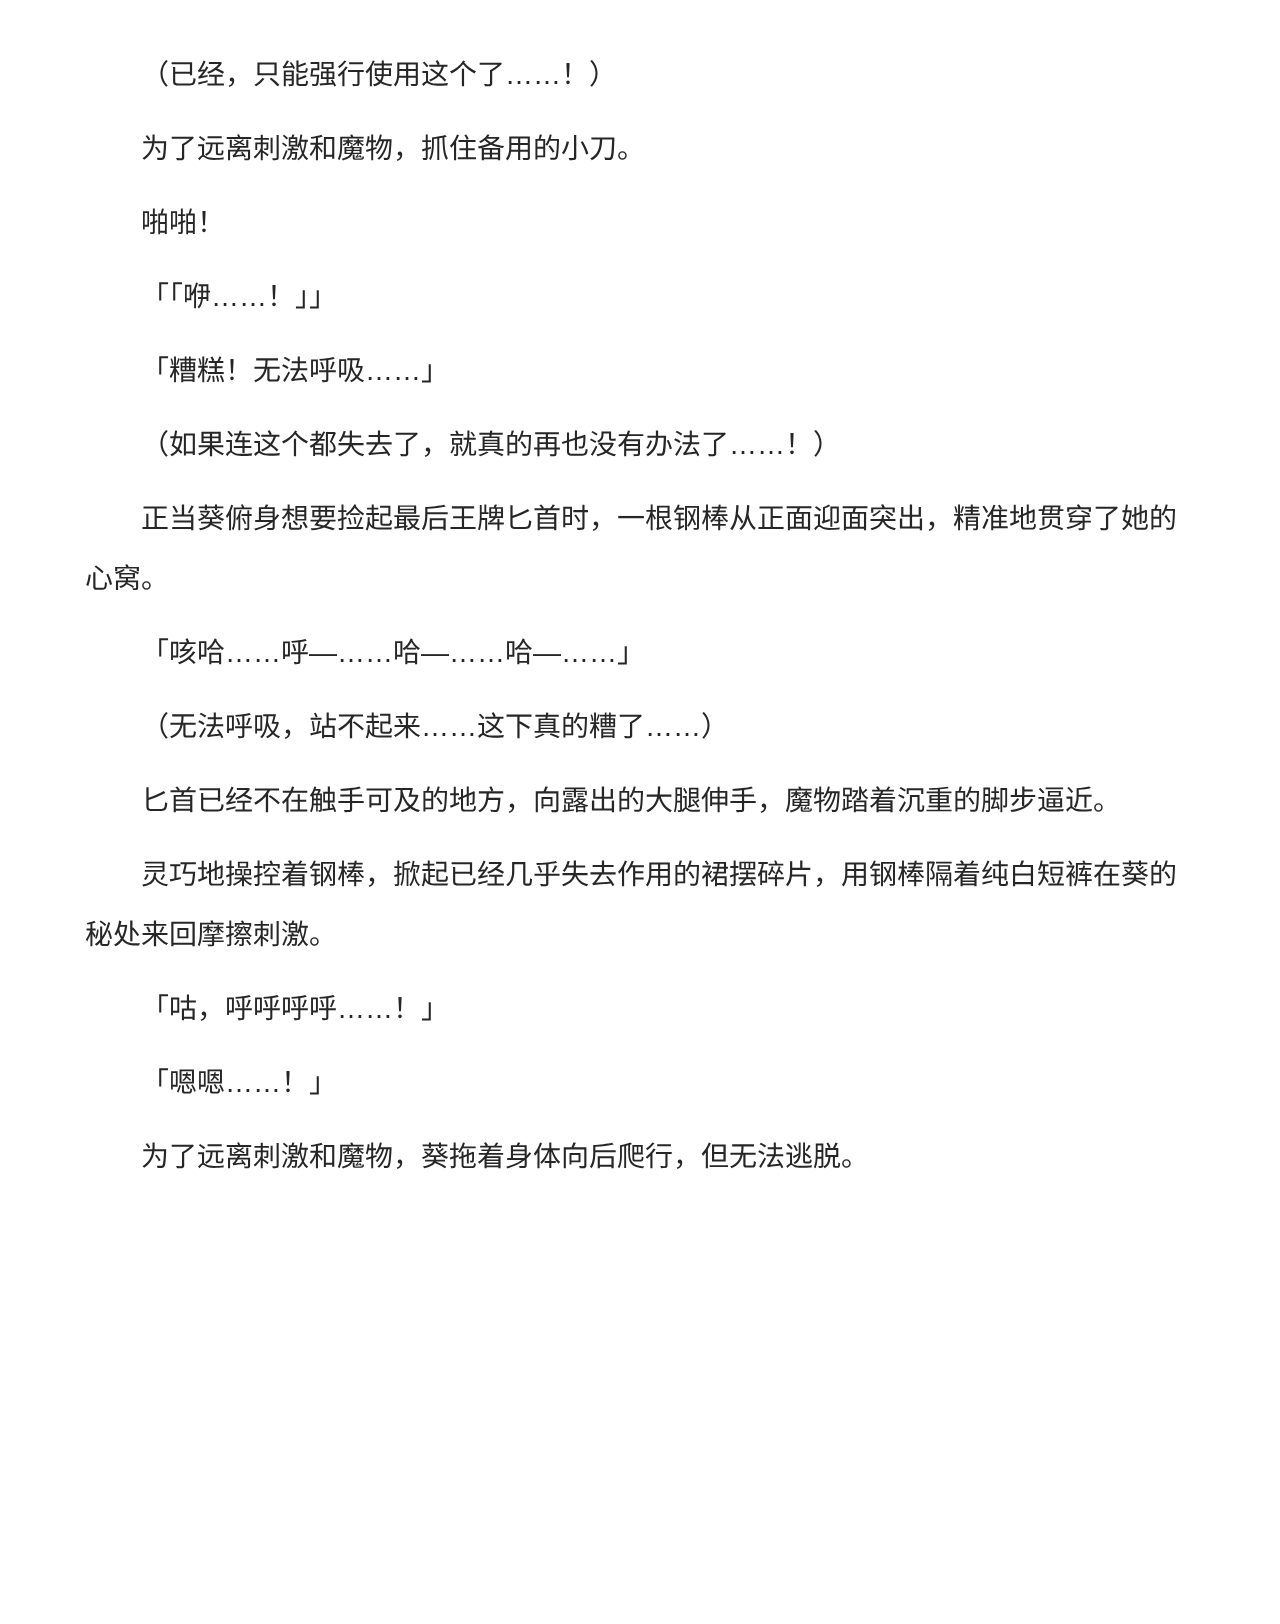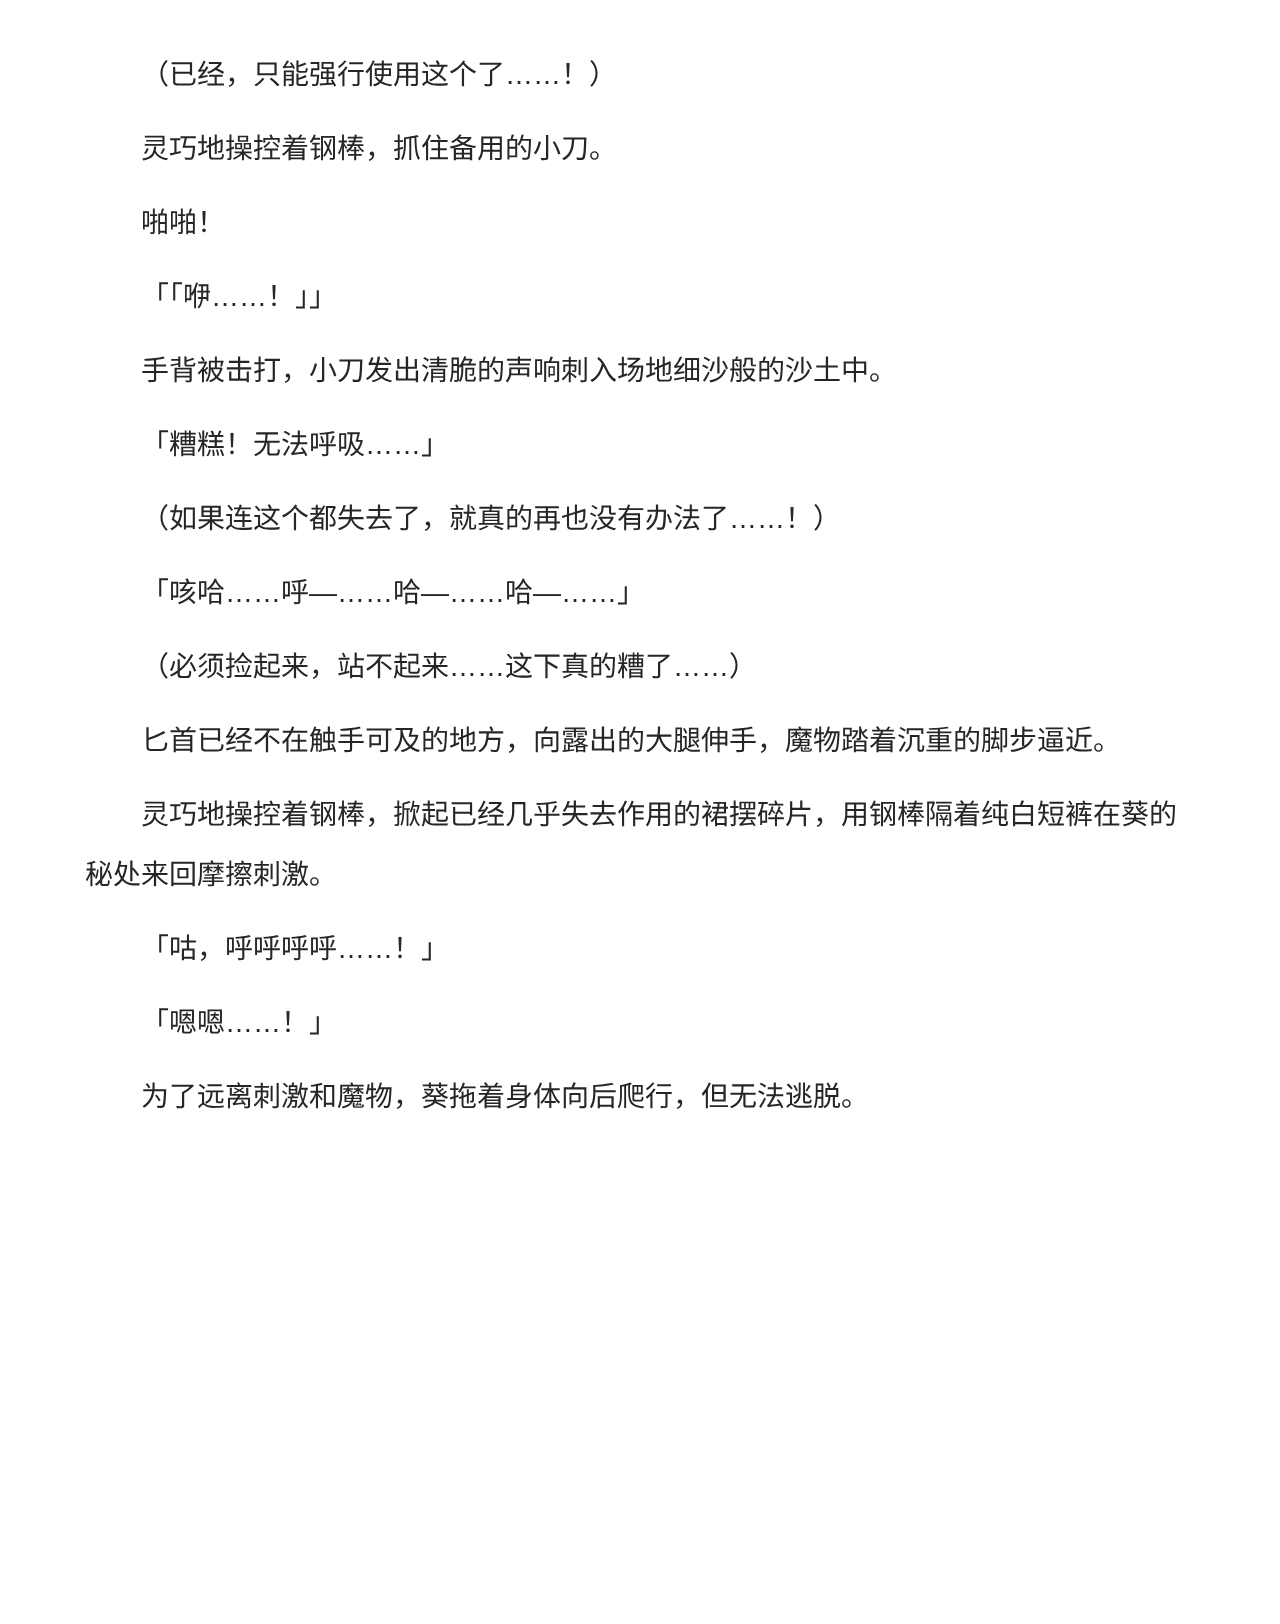--- a/index.html
+++ b/index.html
@@ -33,27 +33,27 @@
     word-break: break-all;
     overflow-wrap: break-word;
   }
 </style>
 </head>
 <body style="background: rgb(255, 255, 255);">
 
 <div class="page" style="color: rgb(38, 38, 38);">
   <div class="novel-text">
     <p>（已经，只能强行使用这个了……！）</p>
-    <p>灵巧地操控着钢棒，抓住备用的小刀。</p>
+    <p>为了远离刺激和魔物，抓住备用的小刀。</p>
     <p>啪啪！</p>
     <p>「「咿……！」」</p>
-    <p>手背被击打，小刀发出清脆的声响刺入场地细沙般的沙土中。</p>
     <p>「糟糕！无法呼吸……」</p>
     <p>（如果连这个都失去了，就真的再也没有办法了……！）</p>
+    <p>正当葵俯身想要捡起最后王牌匕首时，一根钢棒从正面迎面突出，精准地贯穿了她的心窝。</p>
     <p>「咳哈……呼—……哈—……哈—……」</p>
-    <p>（必须捡起来，站不起来……这下真的糟了……）</p>
+    <p>（无法呼吸，站不起来……这下真的糟了……）</p>
     <p>匕首已经不在触手可及的地方，向露出的大腿伸手，魔物踏着沉重的脚步逼近。</p>
     <p>灵巧地操控着钢棒，掀起已经几乎失去作用的裙摆碎片，用钢棒隔着纯白短裤在葵的秘处来回摩擦刺激。</p>
     <p>「咕，呼呼呼呼……！」</p>
     <p>「嗯嗯……！」</p>
     <p>为了远离刺激和魔物，葵拖着身体向后爬行，但无法逃脱。</p>
   </div>
 </div>
 
 </body></html>

